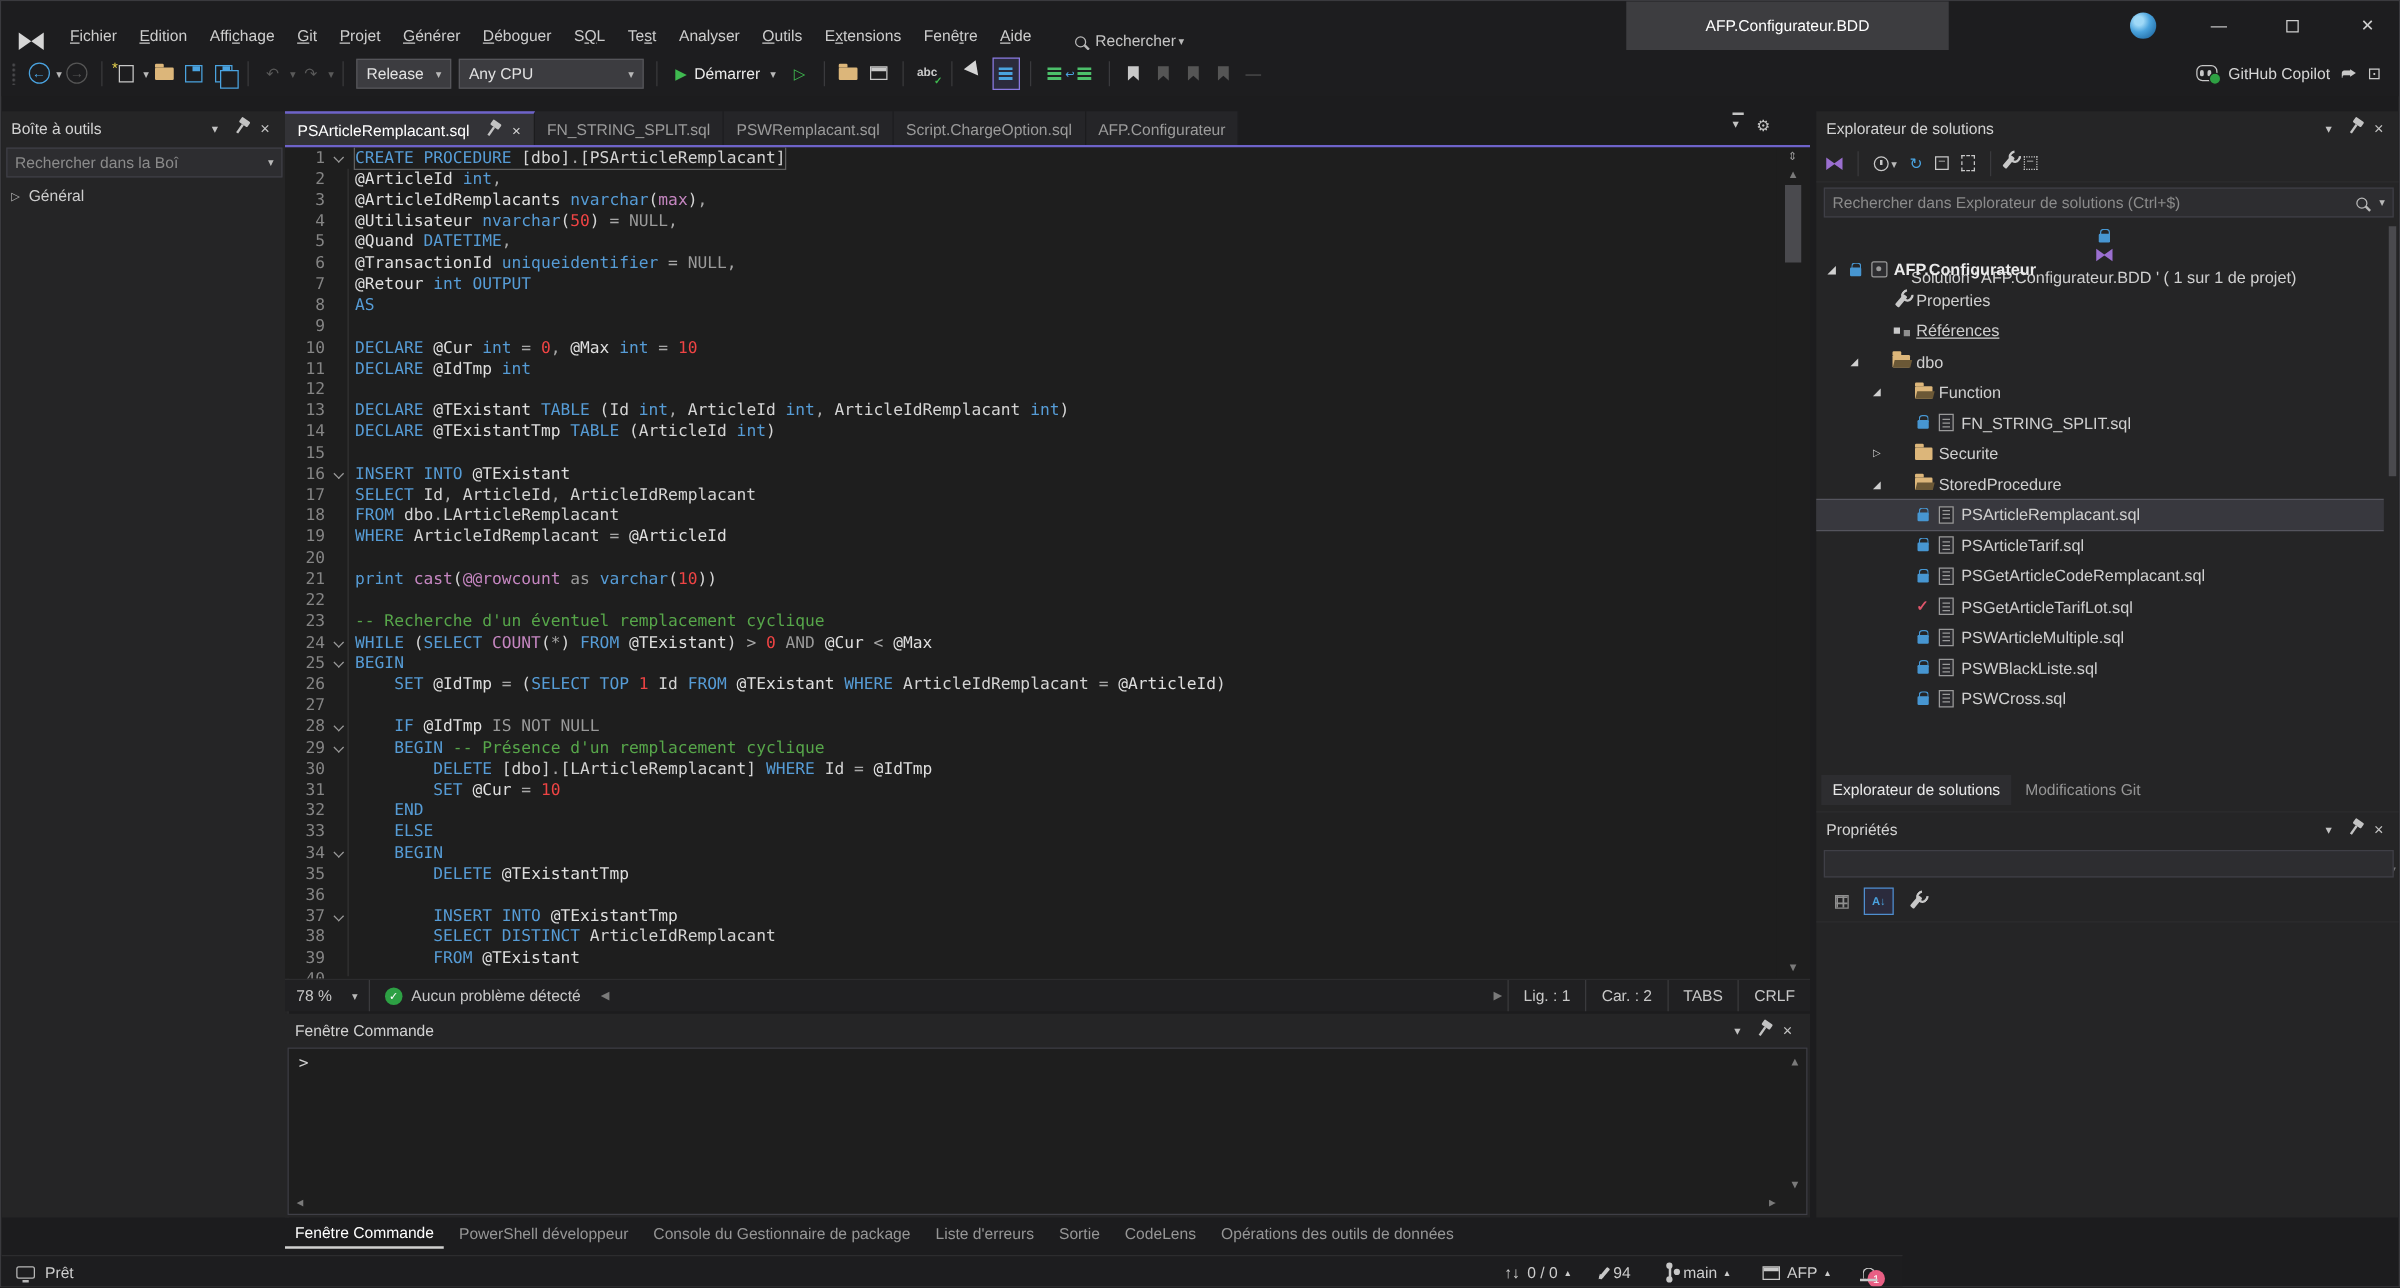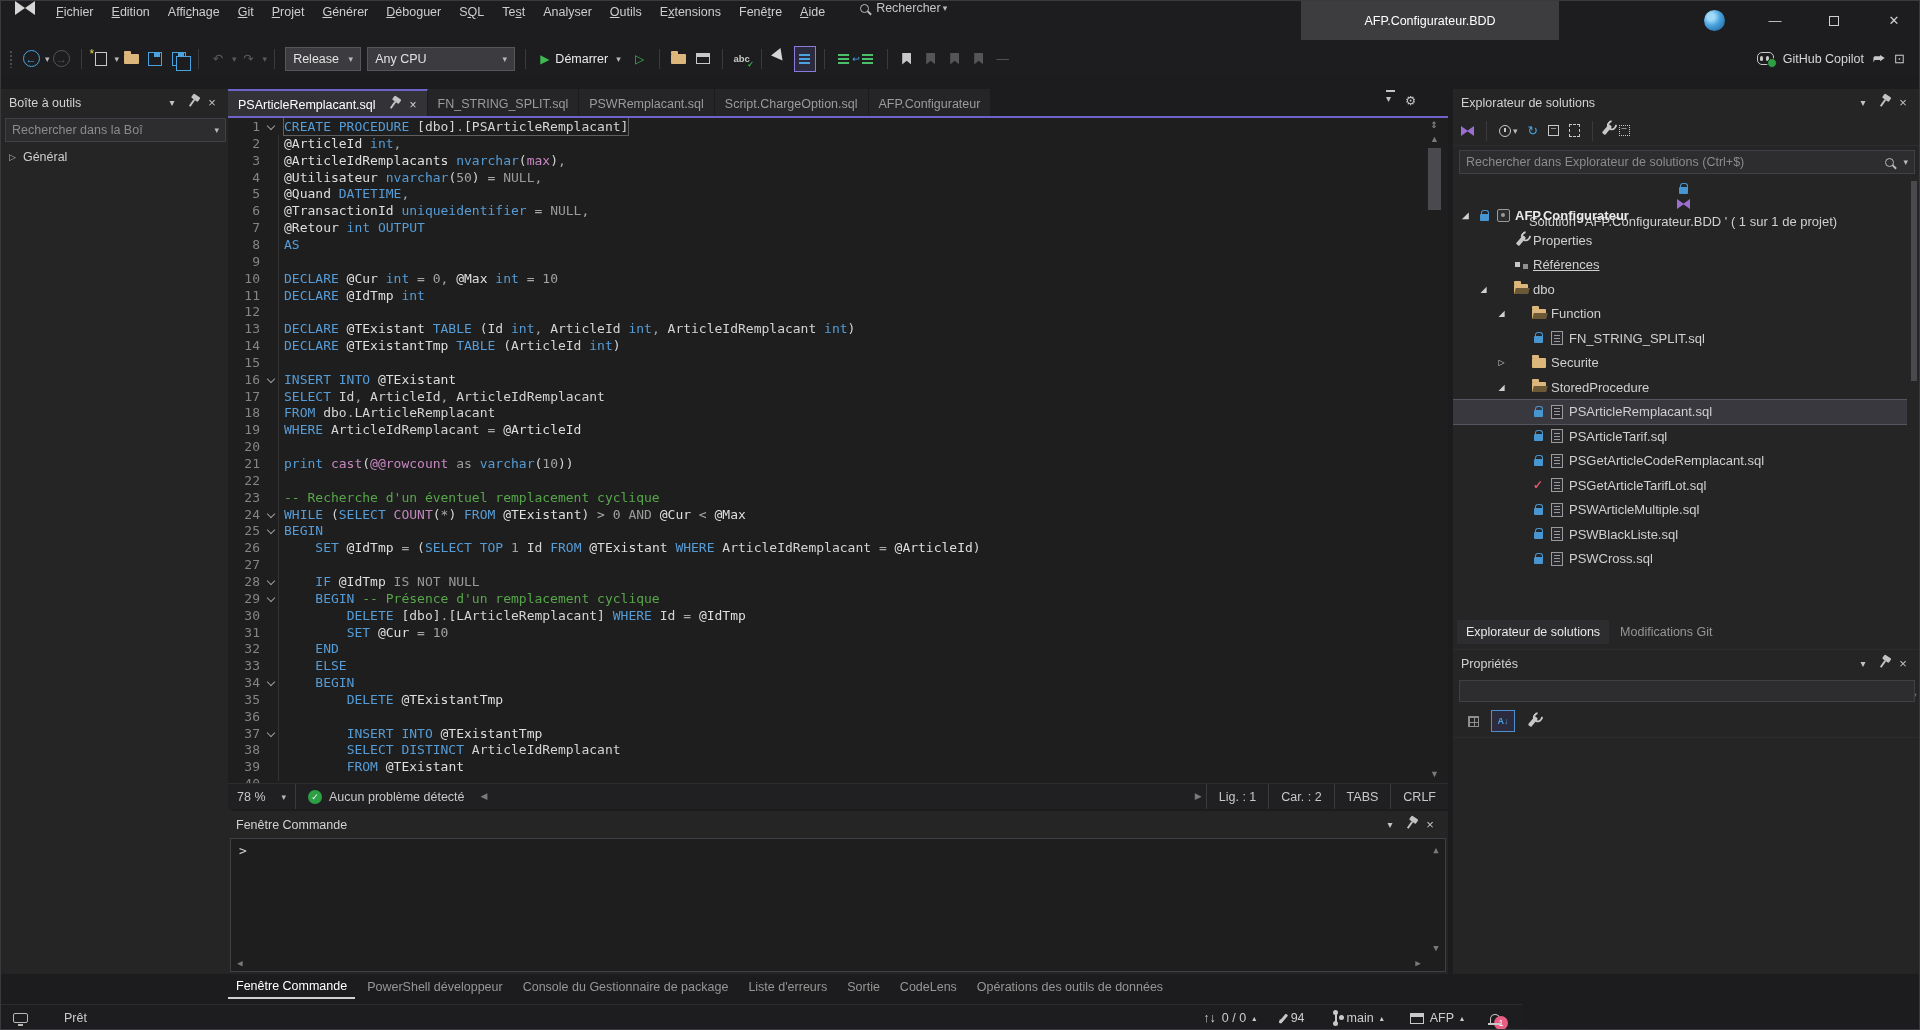--- a/index.html
+++ b/index.html
@@ -6,21 +6,21 @@
   html,body { background:#151515; }
   .app {
     position:relative; width:1920px; height:1030px; overflow:hidden;
     background:#1c1c1e; color:#cccccc;
     font-family:"Liberation Sans", sans-serif; font-size:12.5px;
     border:1px solid #3a3a3e;
   }
   .row { display:flex; align-items:center; }
 
   
-  .titlebar { position:absolute; left:0; top:0; width:1920px; height:39px; background:#1d1d1f; display:flex; align-items:flex-start; }
+  .titlebar { position:absolute; left:0; top:0; width:1920px; height:39px; background:#1d1d1f; display:flex; align-items:flex-end; }
   .vslogo { position:relative; width:20px; height:14px; margin:0 12px 0 14px; }
   .vslogo::before { content:""; position:absolute; left:0; top:0; border:7px solid transparent; border-left:10px solid #d6d6d6; }
   .vslogo::after  { content:""; position:absolute; right:0; top:0; border:7px solid transparent; border-right:10px solid #d6d6d6; }
   .menu-item { padding:4px 9px; color:#cdcdcd; cursor:default; }
   .menu-item .u { text-decoration:underline; }
   .tb-search { display:flex; align-items:center; margin-left:26px; color:#c5c5c5; }
   .i-search { position:relative; display:inline-block; width:9px; height:9px; border:1.5px solid #b9b9b9; border-radius:50%; margin-right:7px; }
   .i-search::after { content:""; position:absolute; width:5px; height:1.5px; background:#b9b9b9; transform:rotate(45deg); right:-4px; bottom:-2px; }
   .title-pill { position:absolute; left:1300px; top:0; width:258px; height:39px; background:#3d3d40; color:#ffffff; display:flex; align-items:center; justify-content:center; }
   .i-globe { position:absolute; left:1703px; top:9px; width:21px; height:21px; border-radius:50%;
@@ -90,21 +90,21 @@
   .tablist-ic::before { content:""; position:absolute; left:0; top:-3px; width:9px; height:1.5px; background:#c3c3c3; }
 
   .editor { position:absolute; left:227px; top:117px; width:1193px; height:665px; background:#1e1e1e; overflow:hidden; }
   .codeline { position:absolute; left:0; height:17px; width:100%; font-family:"DejaVu Sans Mono", monospace; font-size:13px; line-height:17px; white-space:pre; }
   .lnum { position:absolute; left:0; width:32px; text-align:right; color:#858585; }
   .chev { position:absolute; left:40px; top:5px; width:6px; height:6px; border-right:1.4px solid #9a9a9a; border-bottom:1.4px solid #9a9a9a; transform:rotate(45deg); }
   .ct { position:absolute; left:56px; }
   .cur-outline { outline:1px solid #5f5f5f; }
   .guide { position:absolute; left:50px; top:17px; width:1px; height:646px; background:#333333; }
   .k{color:#569cd6;} .v{color:#dfdfdf;} .p{color:#d4d4d4;} .o{color:#a8a8a8;}
-  .g{color:#9a9a9a;} .n{color:#a3a3a3;} .m{color:#c586c0;} .c{color:#57a64a;}
+  .g{color:#9a9a9a;} .n{color:#ef4444;} .m{color:#c586c0;} .c{color:#57a64a;}
 
   .vscroll { position:absolute; background:#1e1e1e; }
   .sb-arrow { position:absolute; color:#7a7a7a; font-size:9px; width:100%; text-align:center; }
   .sb-thumb { position:absolute; background:#4a4a4e; }
   .split-handle { position:absolute; width:14px; height:9px; color:#9a9a9a; font-size:9px; text-align:center; }
 
   .ed-status { position:absolute; left:227px; top:782px; width:1220px; height:26px; background:#202022; border-top:1px solid #2c2c2e; display:flex; align-items:center; color:#c8c8c8; }
   .zoombox { display:flex; align-items:center; gap:14px; padding:0 9px; height:100%; border-right:1px solid #3a3a3d; }
   .health { display:flex; align-items:center; gap:7px; padding:0 12px; }
   .okdot { width:14px; height:14px; border-radius:50%; background:#2da044; color:#fff; font-size:9px; display:flex; align-items:center; justify-content:center; }
@@ -165,21 +165,21 @@
   .ptools { display:flex; gap:6px; padding:5px 8px; border-bottom:1px solid #2c2c2e; }
   .ptool { width:24px; height:22px; display:flex; align-items:center; justify-content:center; color:#c8c8c8; }
   .ptool.sel { background:#2b2b3d; border:1px solid #4f8fd0; }
   .i-grid { width:11px; height:11px; background:
       linear-gradient(#8f8f8f 1.2px, transparent 1.2px) 0 0/100% 5px,
       linear-gradient(90deg, #8f8f8f 1.2px, transparent 1.2px) 0 0/5px 100%;
       border:1px solid #8f8f8f; }
   .az { font-size:9px; color:#4aa3e0; font-weight:bold; }
 
   
-  .statusbar { position:absolute; left:0; top:1003px; width:1521px; height:27px; background:#1d1d1f; display:flex; align-items:center; color:#cdcdcd; border-top:1px solid #2c2c2e;gap:28px; }
+  .statusbar { position:absolute; left:0; top:1003px; width:1521px; height:27px; background:#1d1d1f; display:flex; align-items:center; color:#cdcdcd; border-top:1px solid #2c2c2e; }
   .i-monitor { position:relative; width:15px; height:10px; border:1.5px solid #b8b8b8; border-radius:2px; margin:0 8px 0 12px; }
   .i-monitor::after { content:""; position:absolute; left:4px; bottom:-4px; width:5px; height:2px; background:#b8b8b8; }
   .sb-right { margin-left:auto; display:flex; align-items:center; gap:26px; padding-right:22px; }
   .sb-item { display:flex; align-items:center; gap:6px; }
   .i-pencil { position:relative; width:2.5px; height:11px; background:#c8c8c8; transform:rotate(40deg); border-radius:1px; }
   .i-pencil::after { content:""; position:absolute; bottom:-3px; left:-1px; border:2.2px solid transparent; border-top:4px solid #c8c8c8; }
   .i-branch { position:relative; width:2px; height:11px; background:#c8c8c8; margin:0 4px; }
   .i-branch::before { content:""; position:absolute; left:-2px; top:-3px; width:5px; height:5px; border-radius:50%; background:#c8c8c8; box-shadow:0 11px 0 #c8c8c8, 6px 5px 0 #c8c8c8; }
   .i-repo { position:relative; width:14px; height:11px; border:1.5px solid #c8c8c8; }
   .i-repo::before { content:""; position:absolute; top:0; left:0; width:100%; height:3px; background:#c8c8c8; }

